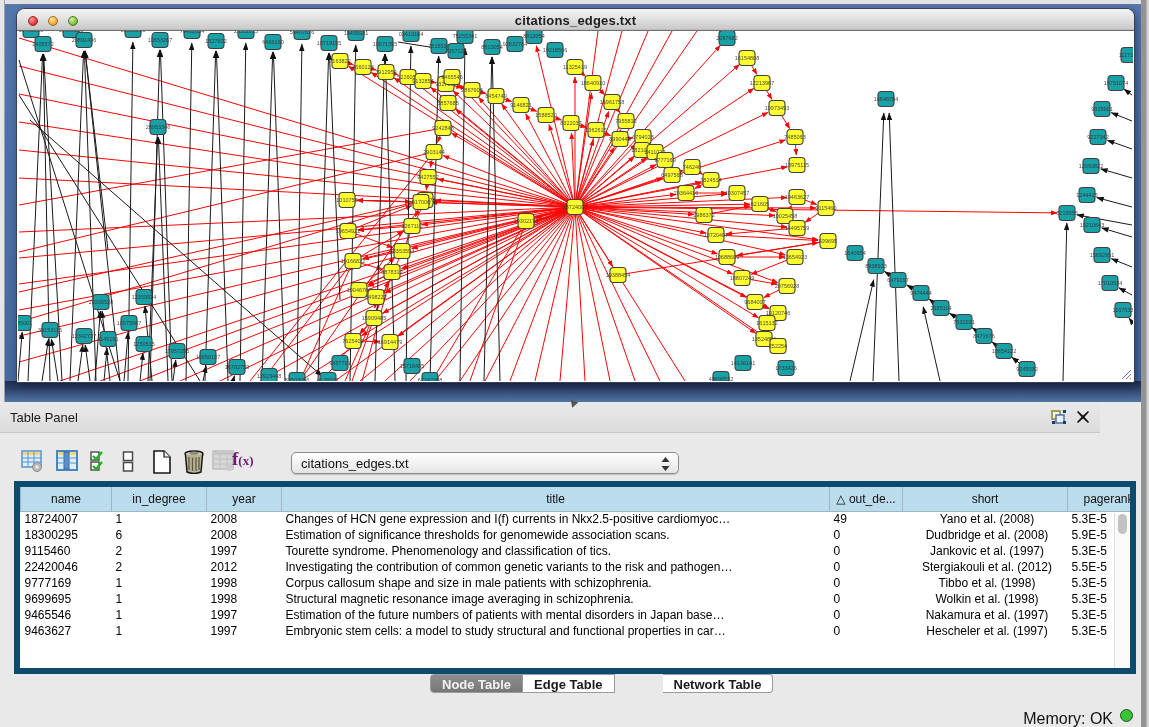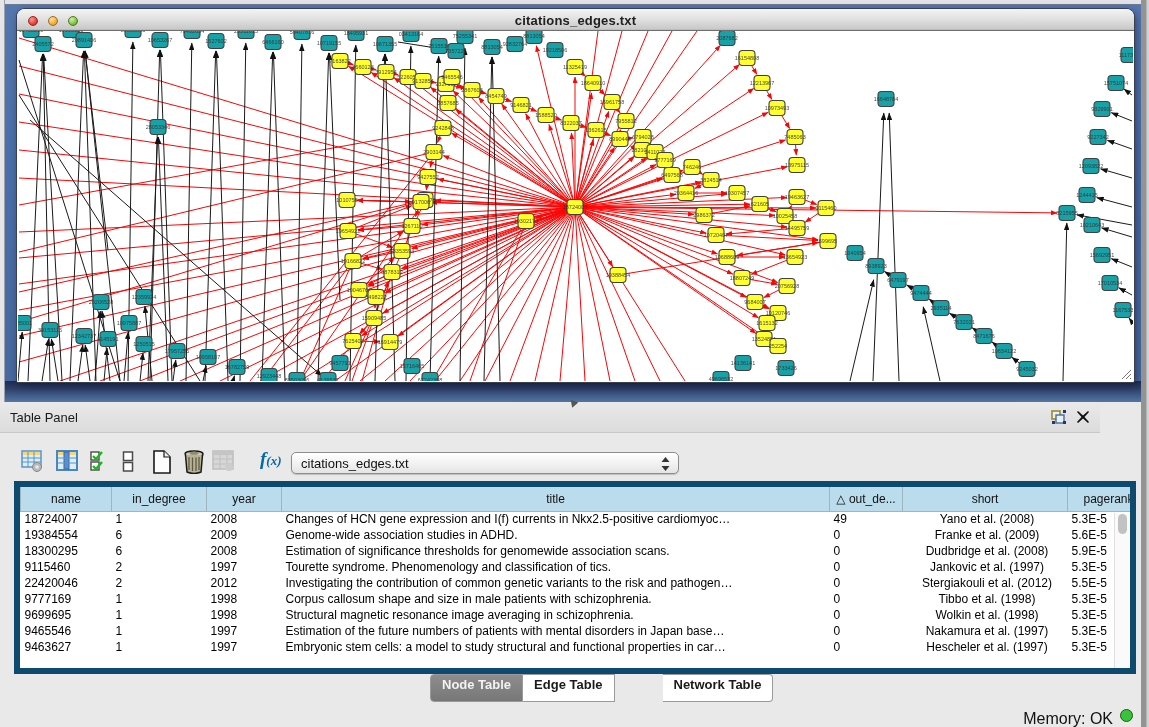--- a/index.html
+++ b/index.html
@@ -26,21 +26,21 @@
 #combo span { position:absolute; left:9px; top:3px; font-size:13px; color:#111; }
 #tablewrap { position:absolute; left:14px; top:79px; width:1122px; height:193px; background:#fff; border:6px solid #0c4a6e; overflow:hidden; }
 table { border-collapse:collapse; table-layout:fixed; width:1078px; font-size:12px; color:#000; }
 th { background:#badcec; border:1px solid #9fb6c2; border-top:none; font-weight:normal; height:24px; font-size:12px; padding:0; color:#111; }
 td { height:16px; padding:0 0 0 4px; white-space:nowrap; overflow:hidden; }
 td.c0 { width:91px; } td.c1 { width:95px; } td.c2 { width:75px; } td.c3 { width:497px;margin-left:25px; }
 td.c4 { width:73px; } td.c5 { width:165px; text-align:center; } td.c6 { width:82px; }
 #vsb { position:absolute; right:1px; top:26px; width:15px; height:165px; background:#fafafa; border-left:1px solid #e0e0e0; }
 #vsb .thumb { position:absolute; left:3px; top:1px; width:9px; height:20px; border-radius:5px; background:#c2c2c2; }
 #tabs { position:absolute; left:430px; top:272px; height:20px; display:flex; font-size:13px; font-weight:bold; }
-#tabs div { height:28px; line-height:19px; padding:0 11px; background:#fff; border:1px solid #9a9a9a; border-left:none; color:#1a1a1a; }
+#tabs div { height:19px; line-height:19px; padding:0 11px; background:#fff; border:1px solid #9a9a9a; border-left:none; color:#1a1a1a; }
 #tabs div:first-child { border-left:1px solid #9a9a9a; border-radius:4px 0 0 4px; background:linear-gradient(180deg,#8d8d8d,#777777); color:#f2f2f2; }
 #tabs div:last-child { border-radius:0 4px 4px 0;margin-left:48px; }
 #mem { position:absolute; right:36px; top:308px; font-size:16px; color:#111; }
 #memdot { position:absolute; right:16px; top:307px; width:13px; height:13px; border-radius:50%; background:#38c438; border:1.5px solid #20551c; }
 .ticon { position:absolute; top:17px; }
 </style></head>
 <body>
 <div id="desk"></div>
 <div id="deskband"></div>
 <div id="lstrip"></div>
@@ -642,21 +642,21 @@
       <path d="M2.5,5 L4,22 Q11,25 18,22 L19.5,5" fill="#b7b294" stroke="#1a1a1a" stroke-width="1.5"></path>
       <path d="M6,7 V20 M9.5,7.5 V21 M13,7.5 V21 M16,7 V20" stroke="#5d5a45" stroke-width="1.3"></path>
       <ellipse cx="11" cy="3.2" rx="4.5" ry="1.6" fill="#8f8b72"></ellipse>
     </svg>
     <svg class="ticon" style="left:212px" width="22" height="22" viewBox="0 0 22 22" opacity="0.55">
       <rect x="1" y="1" width="20" height="18" fill="#c9c9c9" stroke="#9a9a9a" stroke-width="1.5"></rect>
       <rect x="1" y="1" width="20" height="4" fill="#a8a8a8"></rect>
       <path d="M1,9 H21 M1,14 H21 M8,5 V19 M15,5 V19" stroke="#9f9f9f"></path>
       <circle cx="17" cy="17" r="4" fill="#b5b5b5"></circle>
     </svg>
-    <div style="position:absolute;left:260px;top:15px;font-family:'Liberation Serif',serif;font-style:italic;font-size:19px;font-weight:bold;color:#0369a1">f<span style="font-size:13px">(x)</span></div>
+    <div style="position:absolute;left:232px;top:15px;font-family:'Liberation Serif',serif;font-size:19px;font-weight:bold;color:#701a75">f<span style="font-size:13px">(x)</span></div>
     <div id="combo">
         <span>citations_edges.txt</span>
       <svg width="9" height="14" viewBox="0 0 9 14" style="position:absolute;right:8px;top:4px">
         <path d="M4.5,0 L8.5,5 L0.5,5 z" fill="#333"></path>
           <path d="M4.5,14 L8.5,9 L0.5,9 z" fill="#333"></path>
       </svg>
     </div>
   </div>
   <div id="tablewrap">
     <table>
@@ -673,29 +673,20 @@
       <tr>
             <td class="c0">18724007</td>
             <td class="c1">1</td>
             <td class="c2">2008</td>
             <td class="c3">Changes of HCN gene expression and I(f) currents in Nkx2.5-positive cardiomyoc…</td>
             <td class="c4">49</td>
             <td class="c5">Yano et al. (2008)</td>
             <td class="c6">5.3E-5</td>
           </tr>
 <tr>
-            <td class="c0">19384554</td>
-            <td class="c1">6</td>
-            <td class="c2">2009</td>
-            <td class="c3">Genome-wide association studies in ADHD.</td>
-            <td class="c4">0</td>
-            <td class="c5">Franke et al. (2009)</td>
-            <td class="c6">5.6E-5</td>
-          </tr>
-<tr>
             <td class="c0">18300295</td>
             <td class="c1">6</td>
             <td class="c2">2008</td>
             <td class="c3">Estimation of significance thresholds for genomewide association scans.</td>
             <td class="c4">0</td>
             <td class="c5">Dudbridge et al. (2008)</td>
             <td class="c6">5.9E-5</td>
           </tr>
 <tr>
             <td class="c0">9115460</td>

